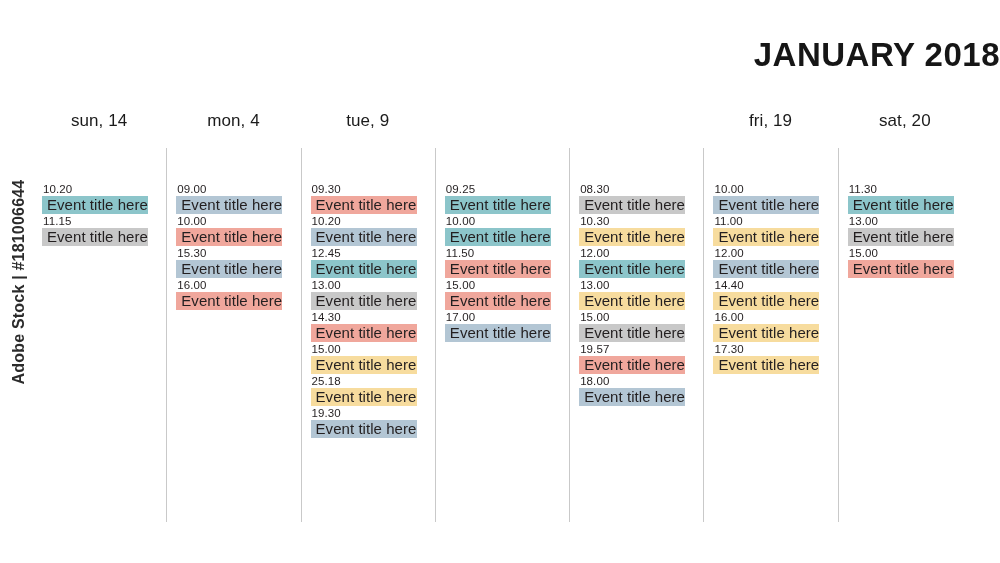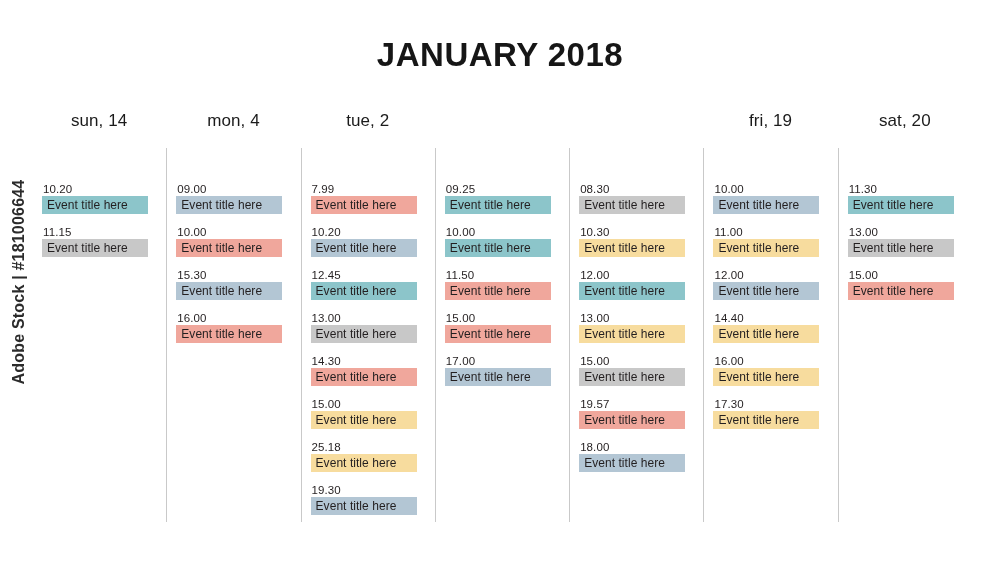--- a/index.html
+++ b/index.html
@@ -38,21 +38,21 @@
     letter-spacing: 0.2px;
     color: #2b2b2b;
   }
 
   
   .page-title {
     position: absolute;
     top: 36px;
     left: 0;
     width: 1000px;
-    text-align: center;
+    text-align: right;
     font-size: 33px;
     font-weight: 700;
     letter-spacing: 0.5px;
     color: #161616;
   }
 
   
   .calendar {
     position: absolute;
     top: 104px;
@@ -87,33 +87,32 @@
     color: #1b1b1b;
     letter-spacing: 0.1px;
   }
   .events {
     position: absolute;
     top: 78px;
     left: 10px;
     width: 114px;
   }
   .event {
-    margin-bottom: 11px;
   }
   .event-time {
     font-size: 11.5px;
     line-height: 14px;
     color: #231f20;
     padding-left: 1px;
     letter-spacing: 0.1px;
   }
   .event-bar {
     height: 18px;
     line-height: 18px;
-    font-size: 12px;
+    font-size: 15px;
     color: #231f20;
     padding-left: 5px;
     box-sizing: border-box;
     width: 106px;
     letter-spacing: 0.05px;
     overflow: hidden;
     white-space: nowrap;
   }
 </style>
 </head>
@@ -156,24 +155,24 @@
           <div class="event-bar" style="background: rgb(179, 198, 212);">Event title here</div>
         </div>
         <div class="event">
           <div class="event-time">16.00</div>
           <div class="event-bar" style="background: rgb(240, 167, 156);">Event title here</div>
         </div>
       </div>
     </div>
     <div class="day-column">
       <div class="divider" style="background: rgb(201, 201, 201);"></div>
-      <div class="day-header">tue, 2</div>
-      <div class="events">
-        <div class="event">
-          <div class="event-time">7.99</div>
+      <div class="day-header">tue, 9</div>
+      <div class="events">
+        <div class="event">
+          <div class="event-time">09.30</div>
           <div class="event-bar" style="background: rgb(240, 167, 156);">Event title here</div>
         </div>
         <div class="event">
           <div class="event-time">10.20</div>
           <div class="event-bar" style="background: rgb(179, 198, 212);">Event title here</div>
         </div>
         <div class="event">
           <div class="event-time">12.45</div>
           <div class="event-bar" style="background: rgb(140, 197, 202);">Event title here</div>
         </div>

